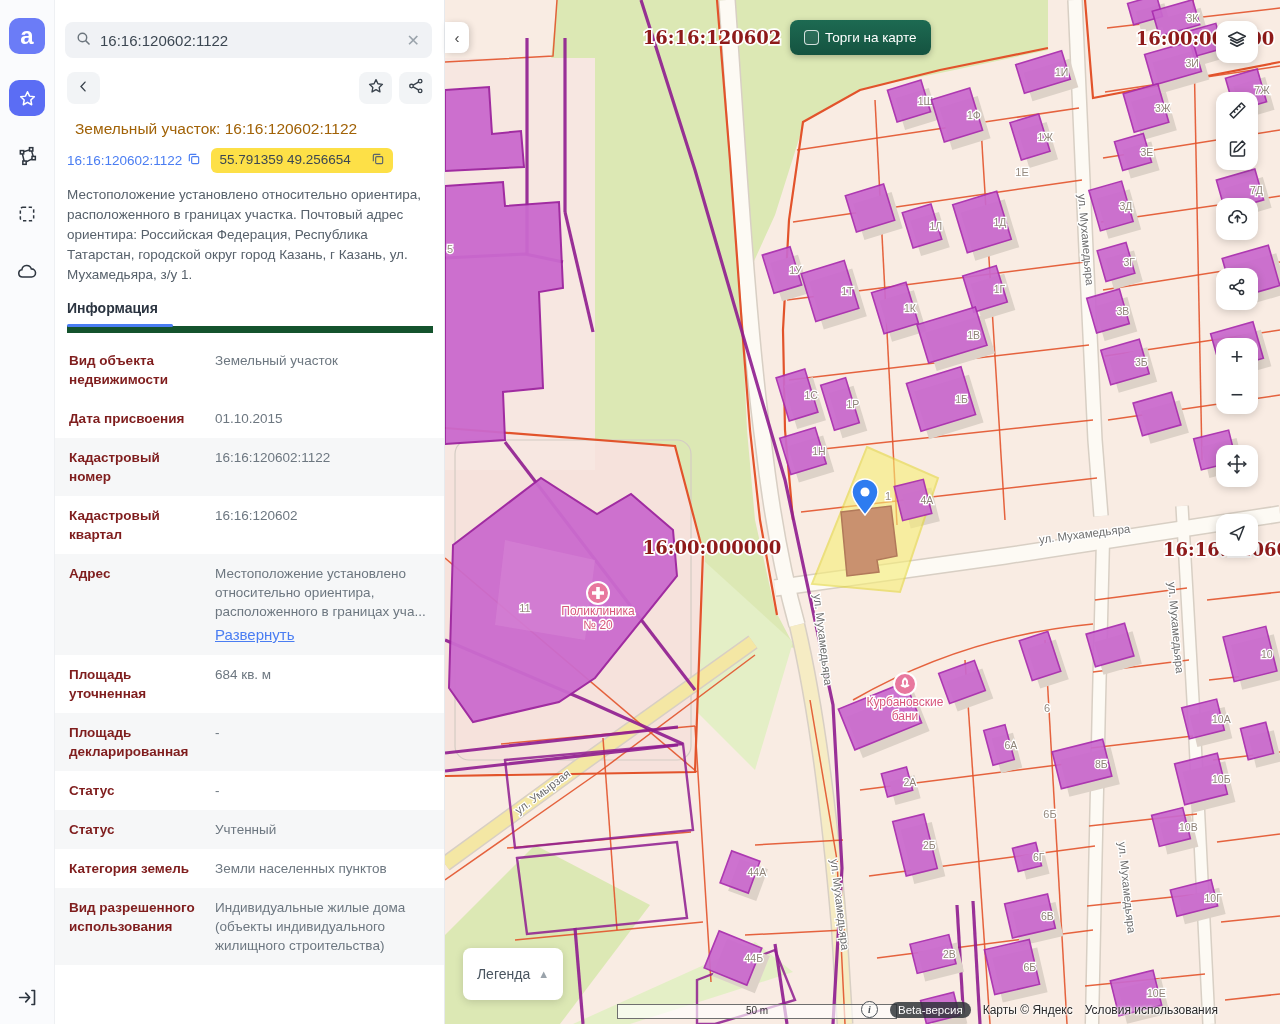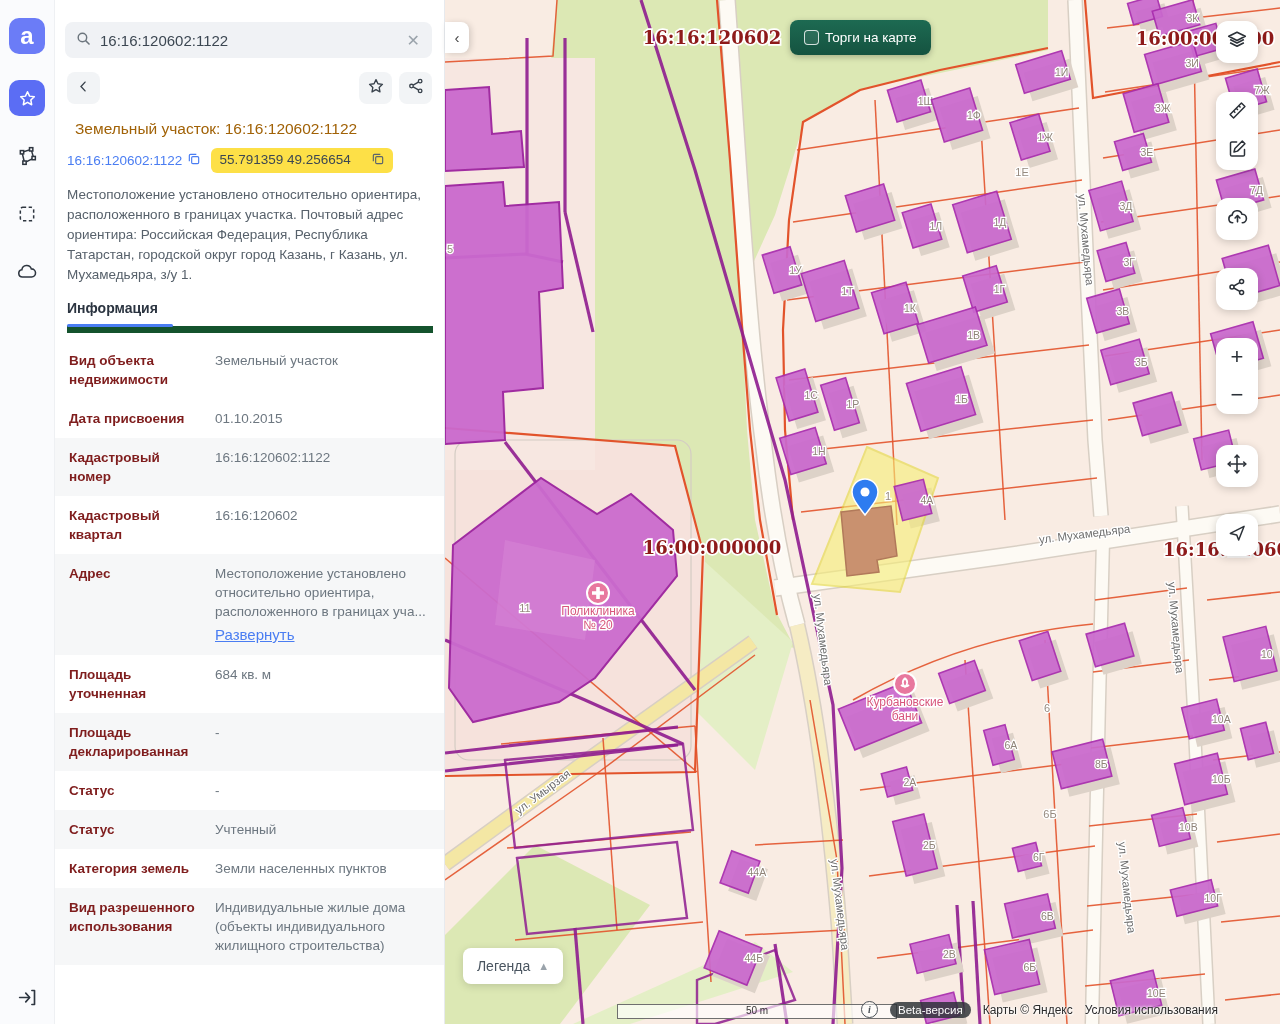--- a/index.html
+++ b/index.html
@@ -41,21 +41,21 @@
   
   .map { position:relative; width:835px; height:1024px; background:#f9ece3; }
   .map svg.base { position:absolute; left:0; top:0; }
   .collapse-btn { position:absolute; left:0; top:22px; width:24px; height:31px; background:#fff; border-radius:0 8px 8px 0; box-shadow:2px 1px 6px rgba(0,0,0,.15); display:flex; align-items:center; justify-content:center; color:#444; font-size:15px; z-index:6; }
   .trades-btn { position:absolute; left:345px; top:20px; height:35px; background:linear-gradient(#1d6a52,#155340); border-radius:8px; display:flex; align-items:center; gap:6px; padding:0 14px; color:#fff; font-size:13.5px; box-shadow:0 2px 6px rgba(0,0,0,.25); z-index:6; }
   .trades-box { width:15px; height:15px; border:1.5px solid rgba(255,255,255,.8); border-radius:4px; background:rgba(255,255,255,.08); }
   .ctl { position:absolute; left:771px; width:42px; background:#fff; border-radius:12px; box-shadow:0 2px 8px rgba(0,0,0,.18); display:flex; flex-direction:column; align-items:center; justify-content:center; color:#2b3138; z-index:6; }
   .ctl .slot { height:38px; display:flex; align-items:center; justify-content:center; width:100%; }
   .ctl.h42 { height:42px; } .ctl.h78 { height:78px; } .ctl.h76 { height:76px; }
   .zchar { font-size:22px; color:#2b3138; line-height:1; }
-  .legend-btn { position:absolute; left:18px; top:948px; width:100px; height:36px; background:#fff; border-radius:8px; box-shadow:0 2px 8px rgba(0,0,0,.15); display:flex; align-items:center; justify-content:center; gap:8px; color:#4a5560; font-size:14px; z-index:6; }
+  .legend-btn { position:absolute; left:18px; top:948px; width:100px; height:52px; background:#fff; border-radius:8px; box-shadow:0 2px 8px rgba(0,0,0,.15); display:flex; align-items:center; justify-content:center; gap:8px; color:#4a5560; font-size:14px; z-index:6; }
   .legend-btn .chev { color:#9aa3ab; font-size:11px; }
   .scalebar { position:absolute; left:172px; top:1004px; width:280px; height:15px; background:rgba(255,255,255,.65); border:1px solid #6f6f6f; font-size:10px; color:#333; text-align:center; line-height:11px; z-index:6; }
   .attr-row { position:absolute; left:416px; top:1001px; display:flex; align-items:center; gap:12px; z-index:6; }
   .info-ic { width:17px; height:17px; border-radius:50%; border:1.5px solid #4c5258; color:#4c5258; font-size:10px; display:flex; align-items:center; justify-content:center; background:rgba(255,255,255,.5); font-family:"Liberation Serif",serif; font-style:italic; font-weight:bold; }
   .beta { background:rgba(42,47,52,.82); color:#fff; border-radius:10px; padding:2px 8px; font-size:11.5px; }
   .attr-txt { font-size:12px; color:#2b2b2b; text-shadow:0 0 3px #fff,0 0 3px #fff,1px 1px 2px #fff; }
 </style>
 </head>
 <body>
 

